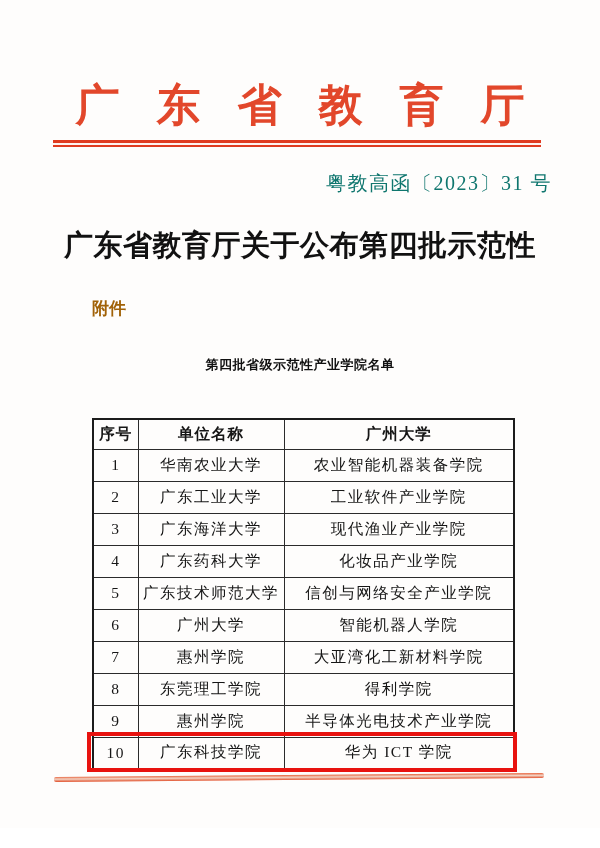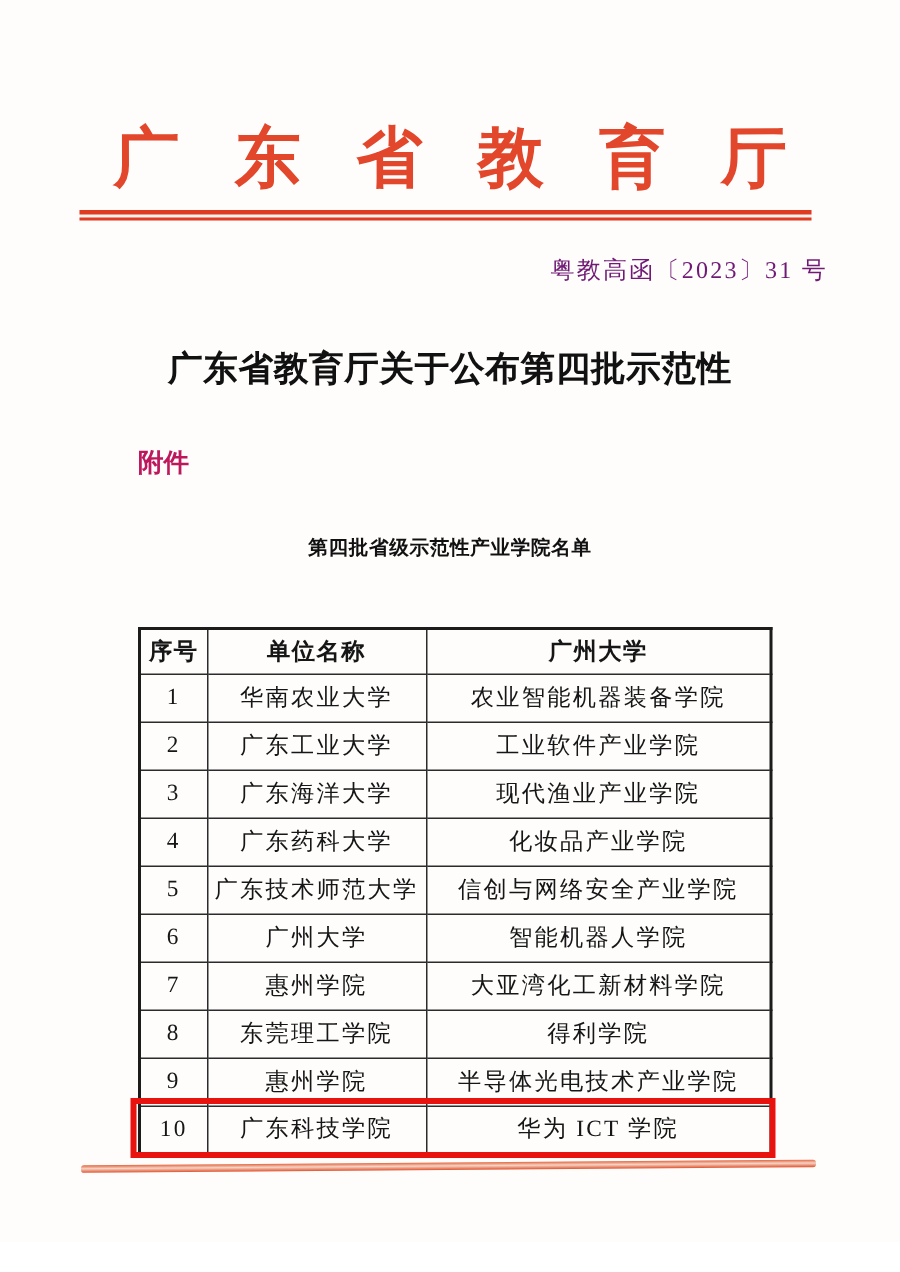--- a/index.html
+++ b/index.html
@@ -38,45 +38,45 @@
     width: 488px; height: 7px;
     border-top: 3px solid var(--rule-red, #df3b20);
     border-bottom: 2px solid var(--rule-red, #df3b20);
     background: #fdf3f0;
   }
 
   
   .doc-number {
     position: absolute;
     top: 170px; right: 48px;
-    font-size: 16px;
+    font-size: 20px;
     letter-spacing: 1.5px;
-    color: #701a75;
+    color: #0f766e;
   }
 
   
   .doc-title {
     position: absolute;
     top: 226px; left: 0; right: 0;
     text-align: center;
     font-weight: bold;
-    font-size: 23px;
+    font-size: 29px;
     line-height: 39px;
     letter-spacing: 0.5px;
     color: #111;
   }
 
   
   .attachment {
     position: absolute;
     top: 297px; left: 92px;
     font-family: Liberation Serif, serif;
     font-weight: bold;
     font-size: 17px;
-    color: #be185d;
+    color: #a16207;
   }
 
   
   .table-title {
     position: absolute;
     top: 356px; left: 0; right: 0;
     text-align: center;
     font-weight: bold;
     font-size: 13px;
     letter-spacing: 0.5px;

